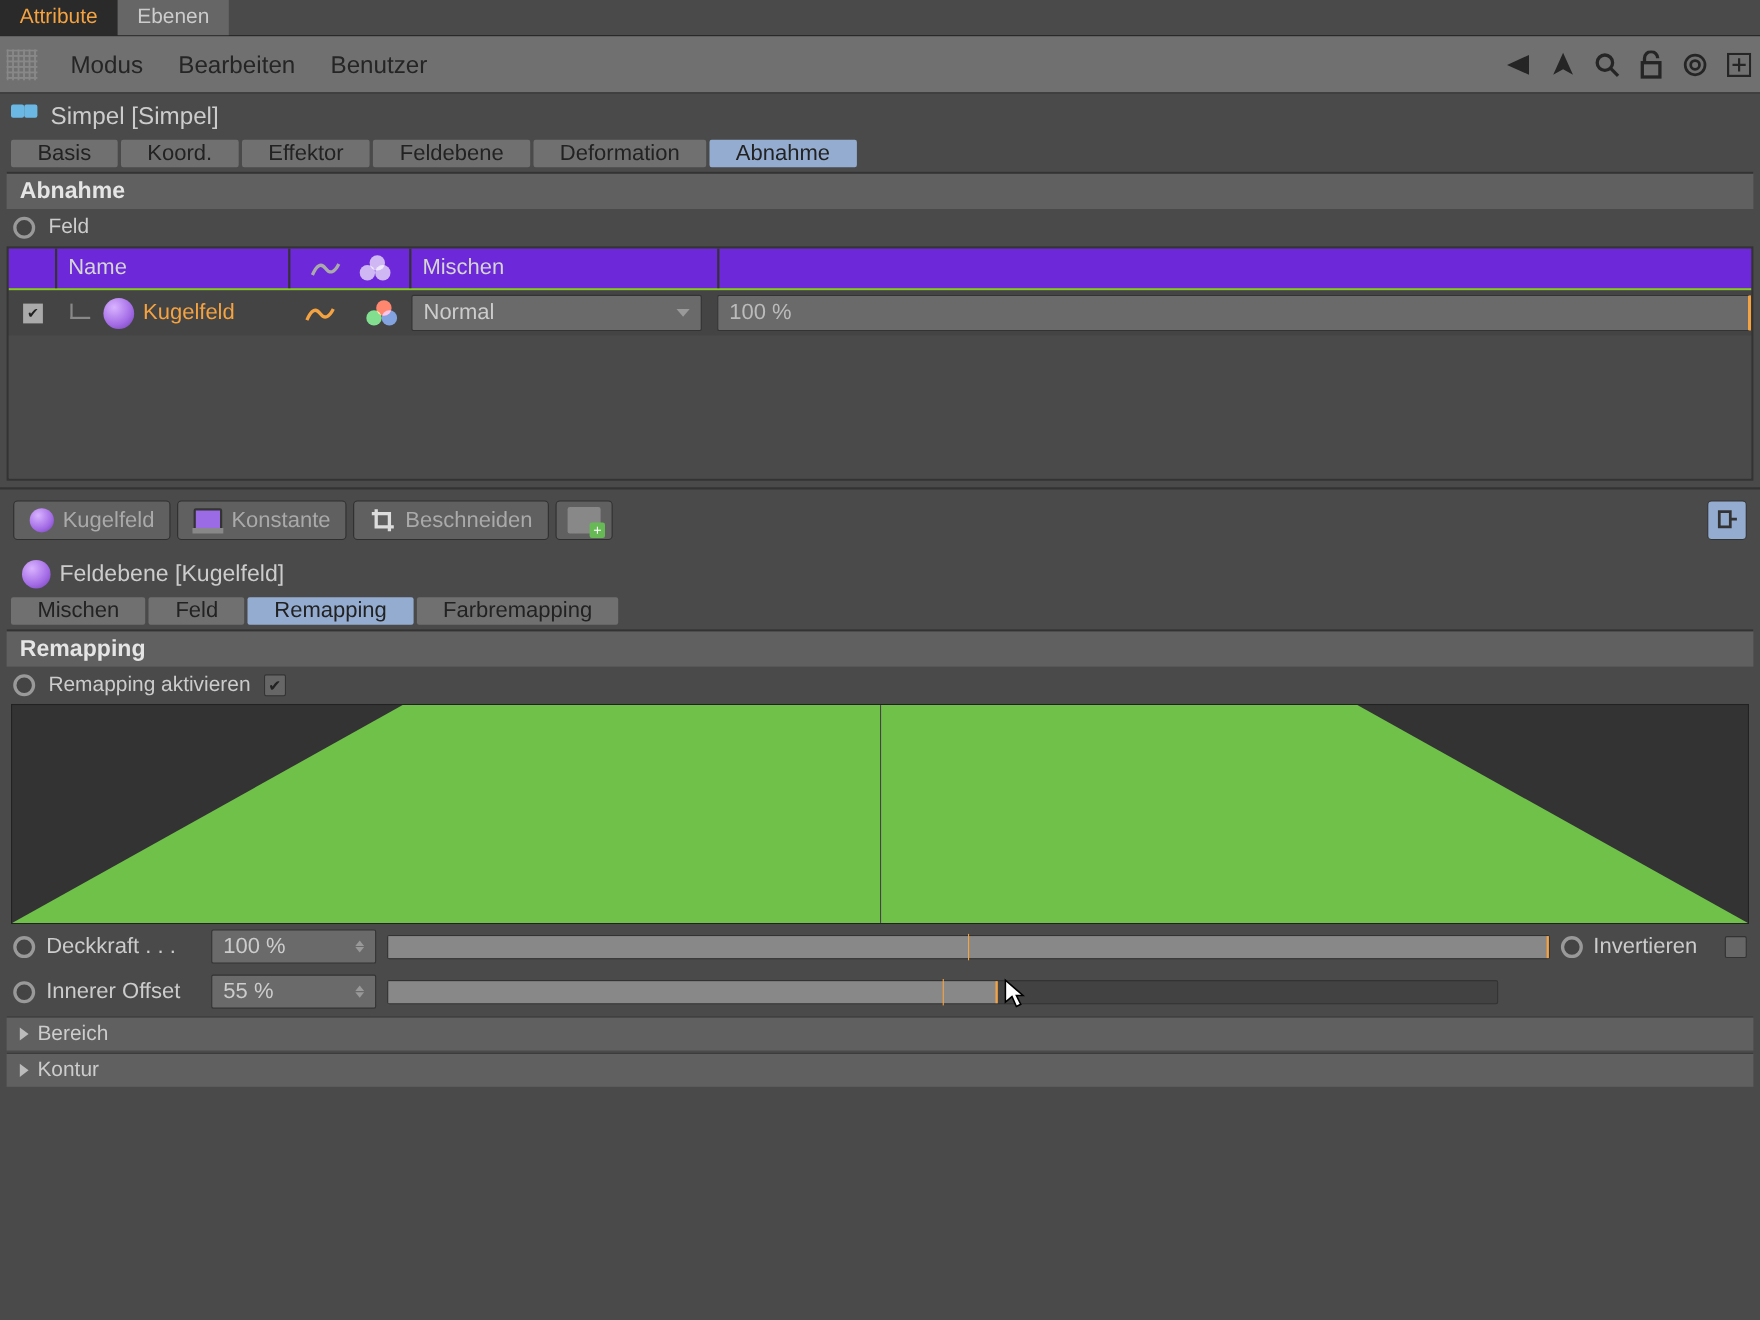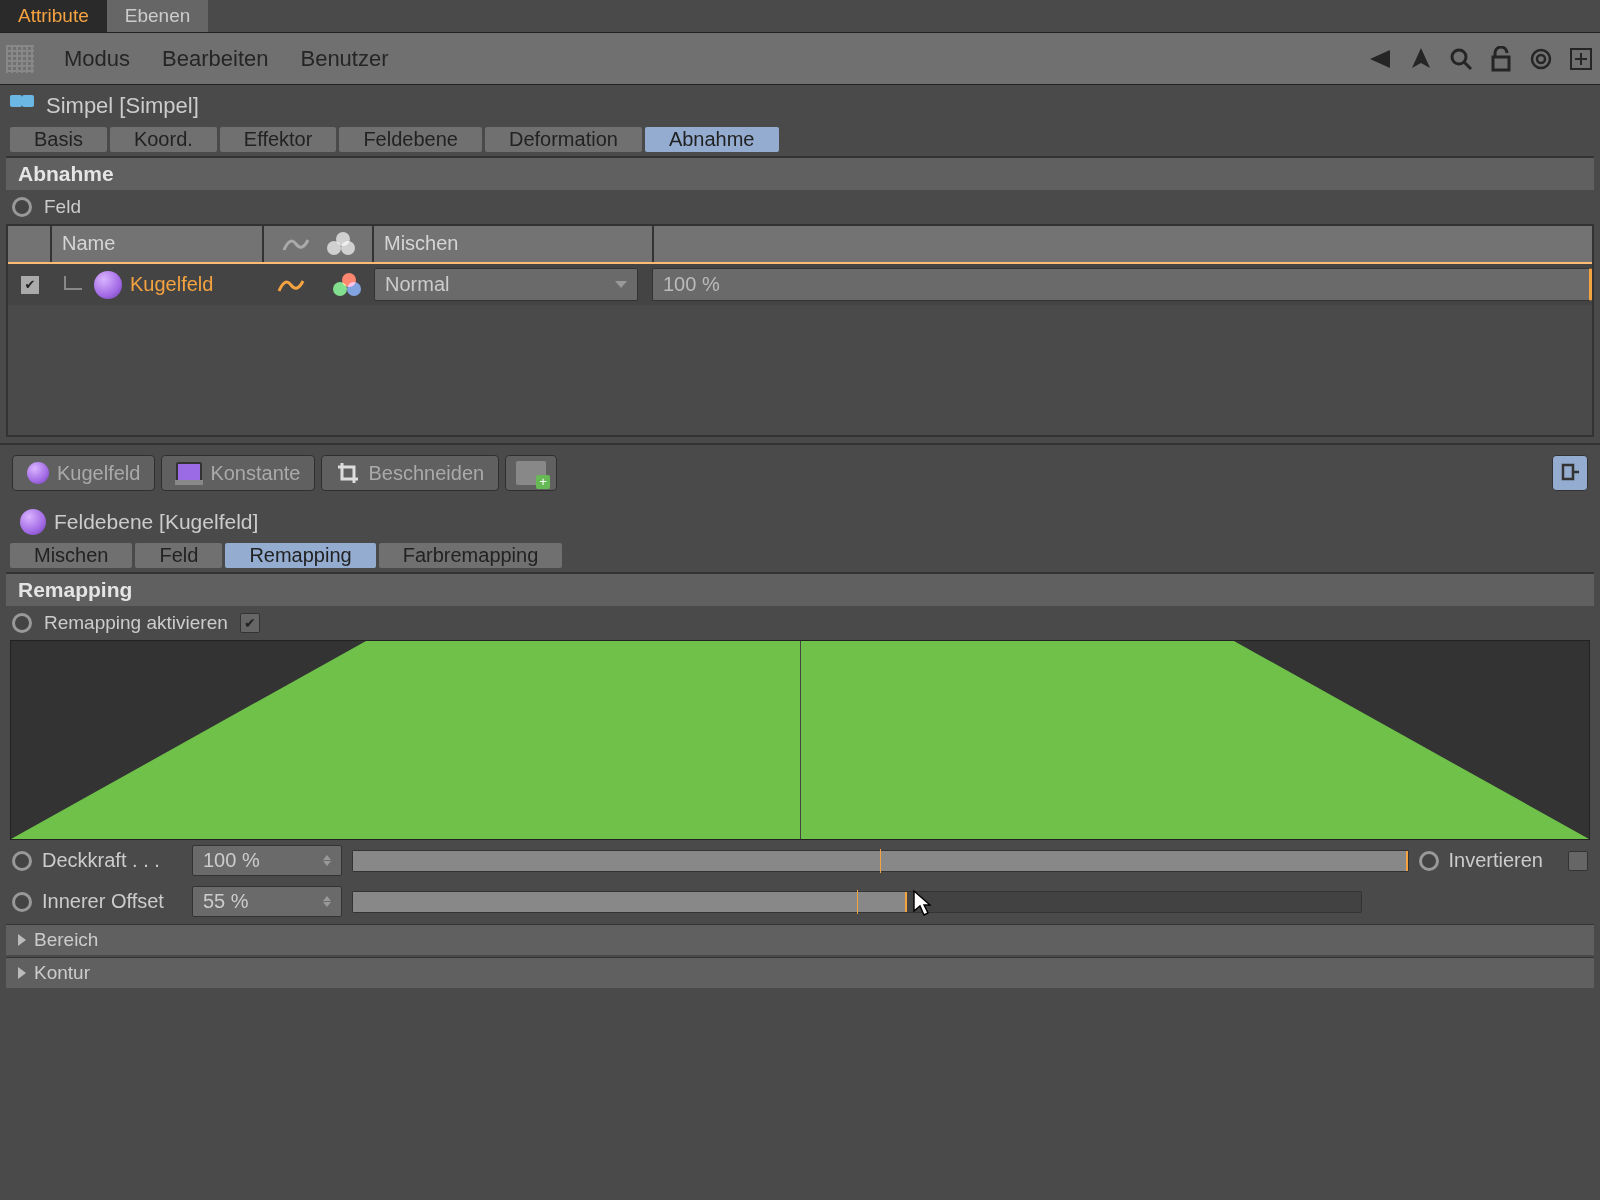--- a/index.html
+++ b/index.html
@@ -30,21 +30,21 @@
 
 
 .section-head { background:#606060; color:#e5e5e5; font-size:21px; font-weight:bold; padding:4px 12px; border-top:2px solid #333; margin:0 6px; }
 
 
 .p-row { display:flex; align-items:center; padding:6px 12px; gap:12px; }
 .radio { width:20px; height:20px; border-radius:50%; border:3px solid #999; background:#444; flex-shrink:0; }
 
 
 .tbl { margin:0 6px; border:2px solid #333; }
-.tbl-head { display:flex; background:#737373; border-bottom:2px solid #fdba74; }
+.tbl-head { display:flex; background:#6d28d9; border-bottom:2px solid #84cc16; }
 .tbl-cell { padding:6px 10px; border-right:2px solid #333; font-size:20px; color:#d5d5d5; }
 .c-chk { width:44px; }
 .c-name { width:212px; }
 .c-icons { width:110px; display:flex; align-items:center; justify-content:space-around; }
 .c-blend { width:280px; }
 .c-opacity { flex:1; }
 .tbl-body { background:#444; }
 .tbl-row { display:flex; align-items:center; padding:4px 0; }
 .chk3 { width:18px; height:18px; background:#aaa; margin:0 13px; display:flex; align-items:center; justify-content:center; font-size:13px; color:#222; }
 .tree-line { color:#888; margin-right:4px; display:inline-block; border-left:2px solid #888; border-bottom:2px solid #888; width:18px; height:14px; margin-bottom:4px; }

